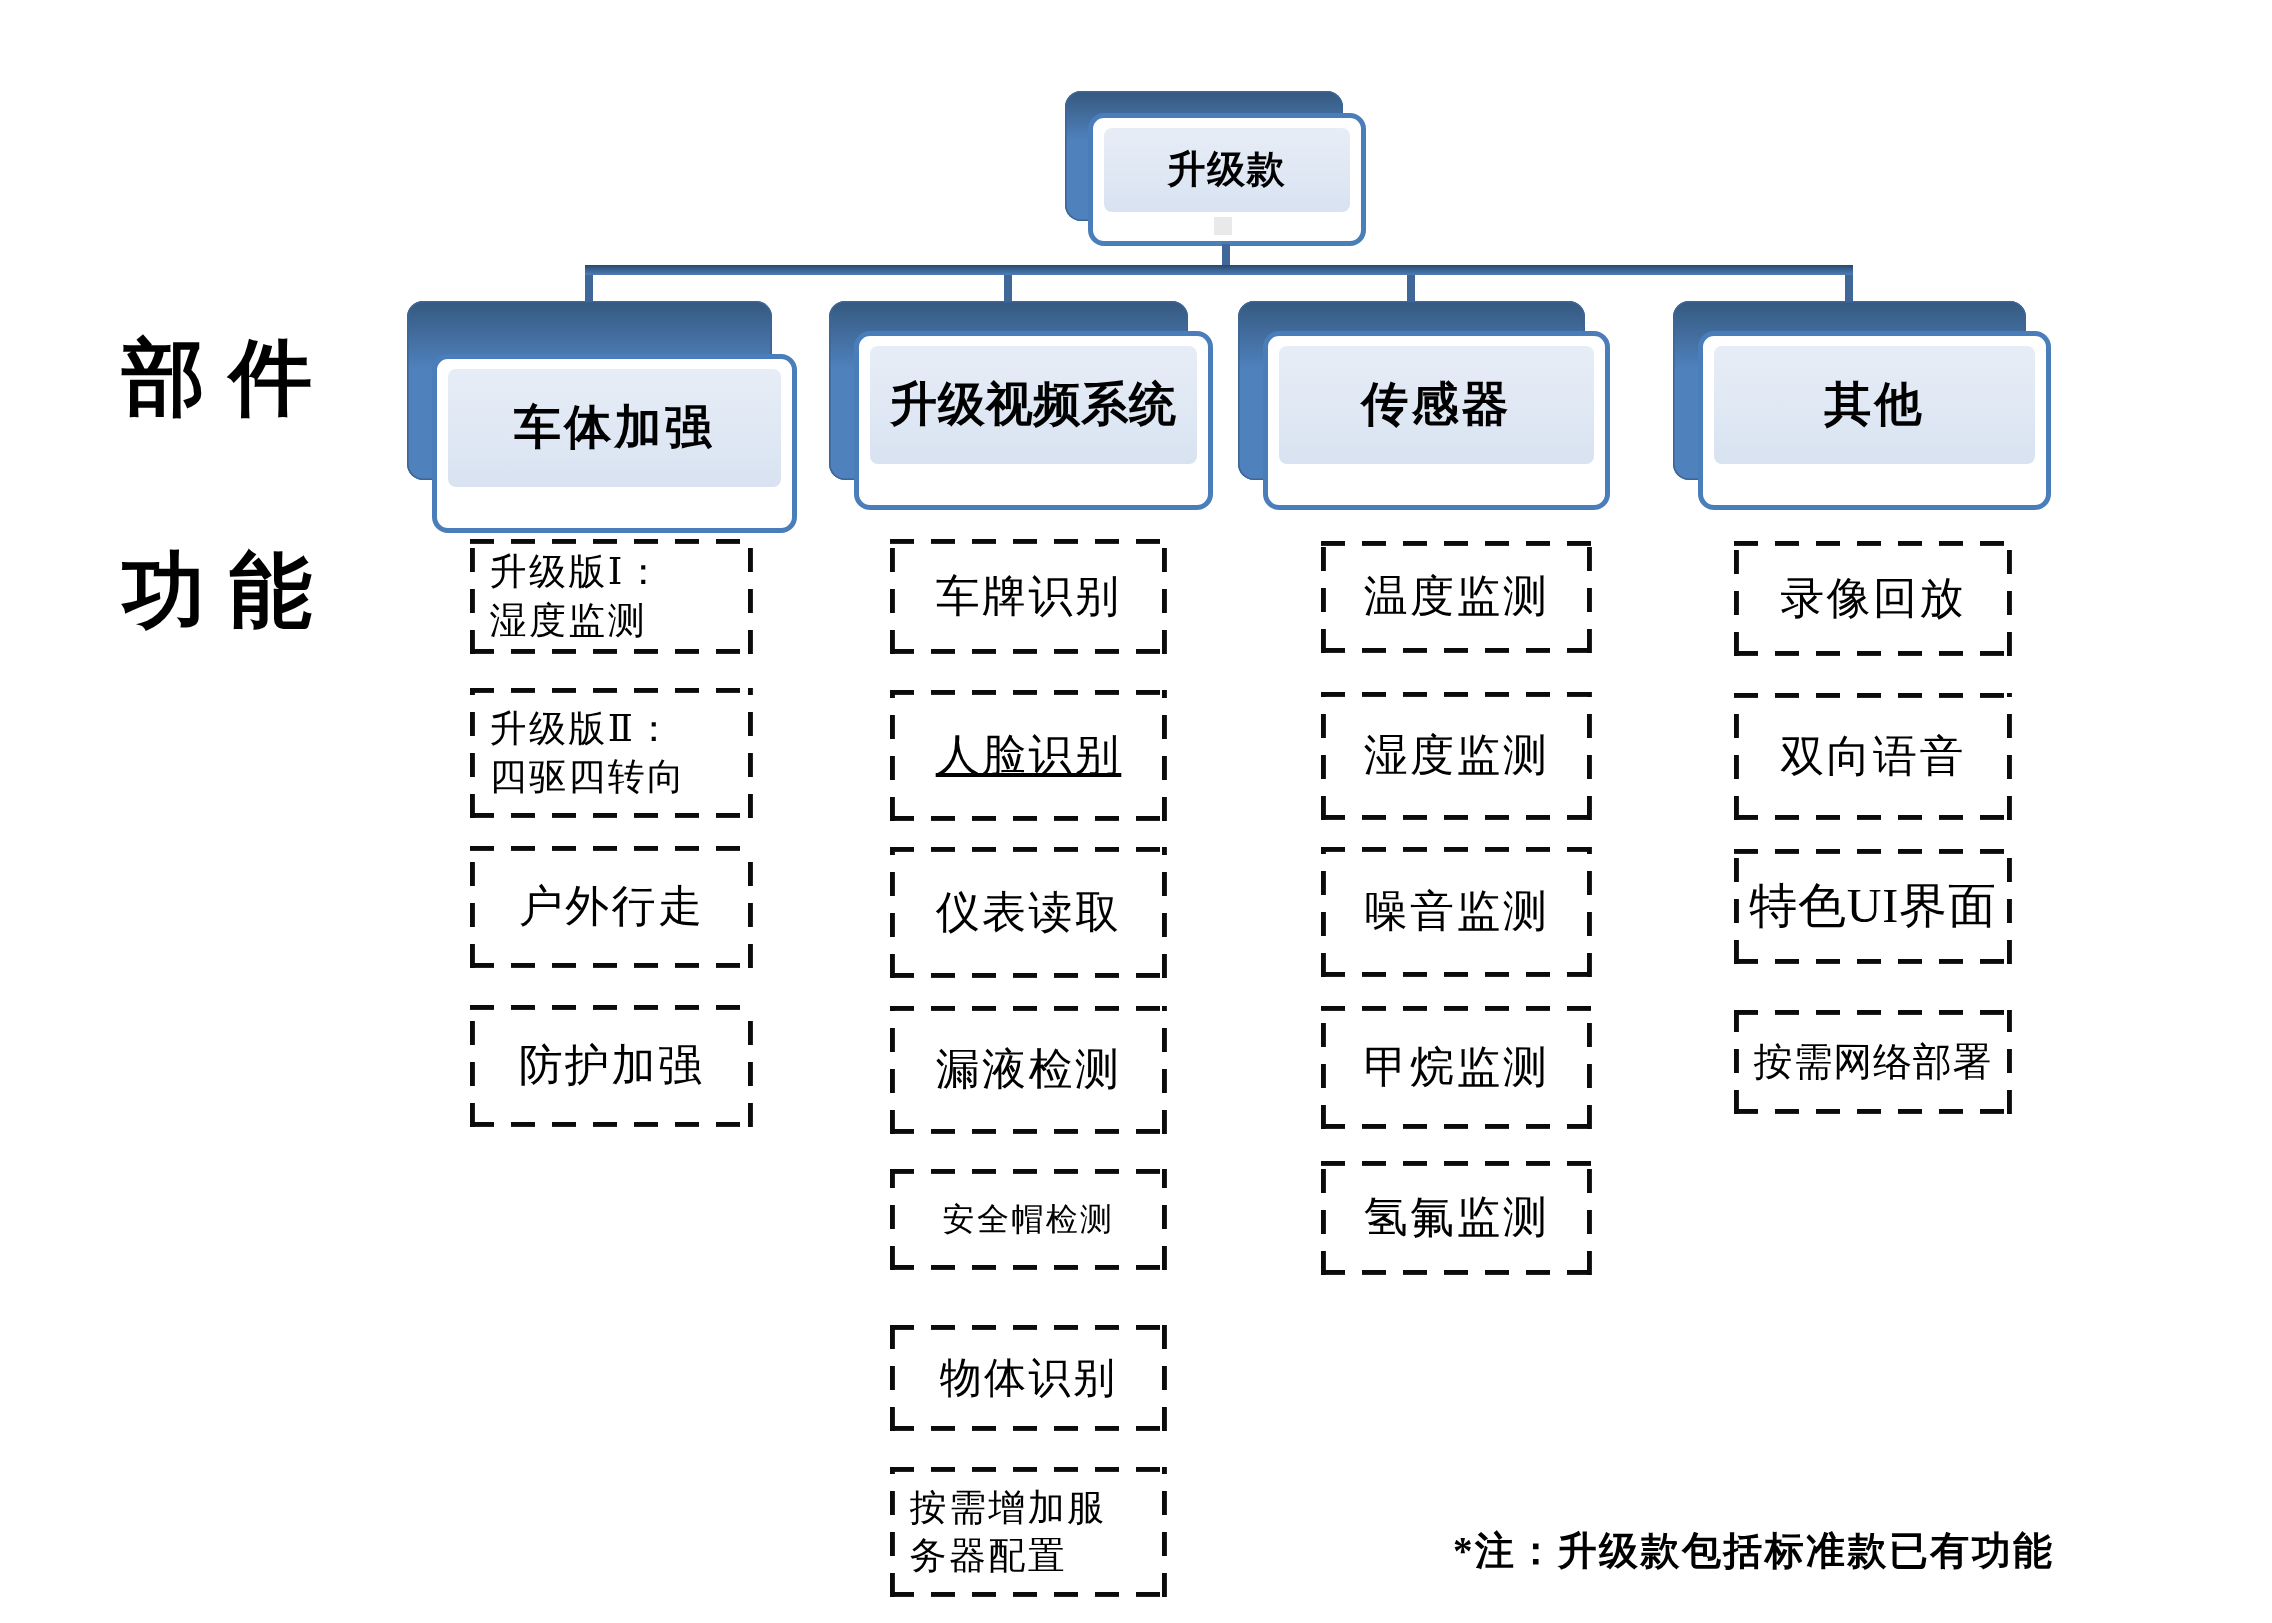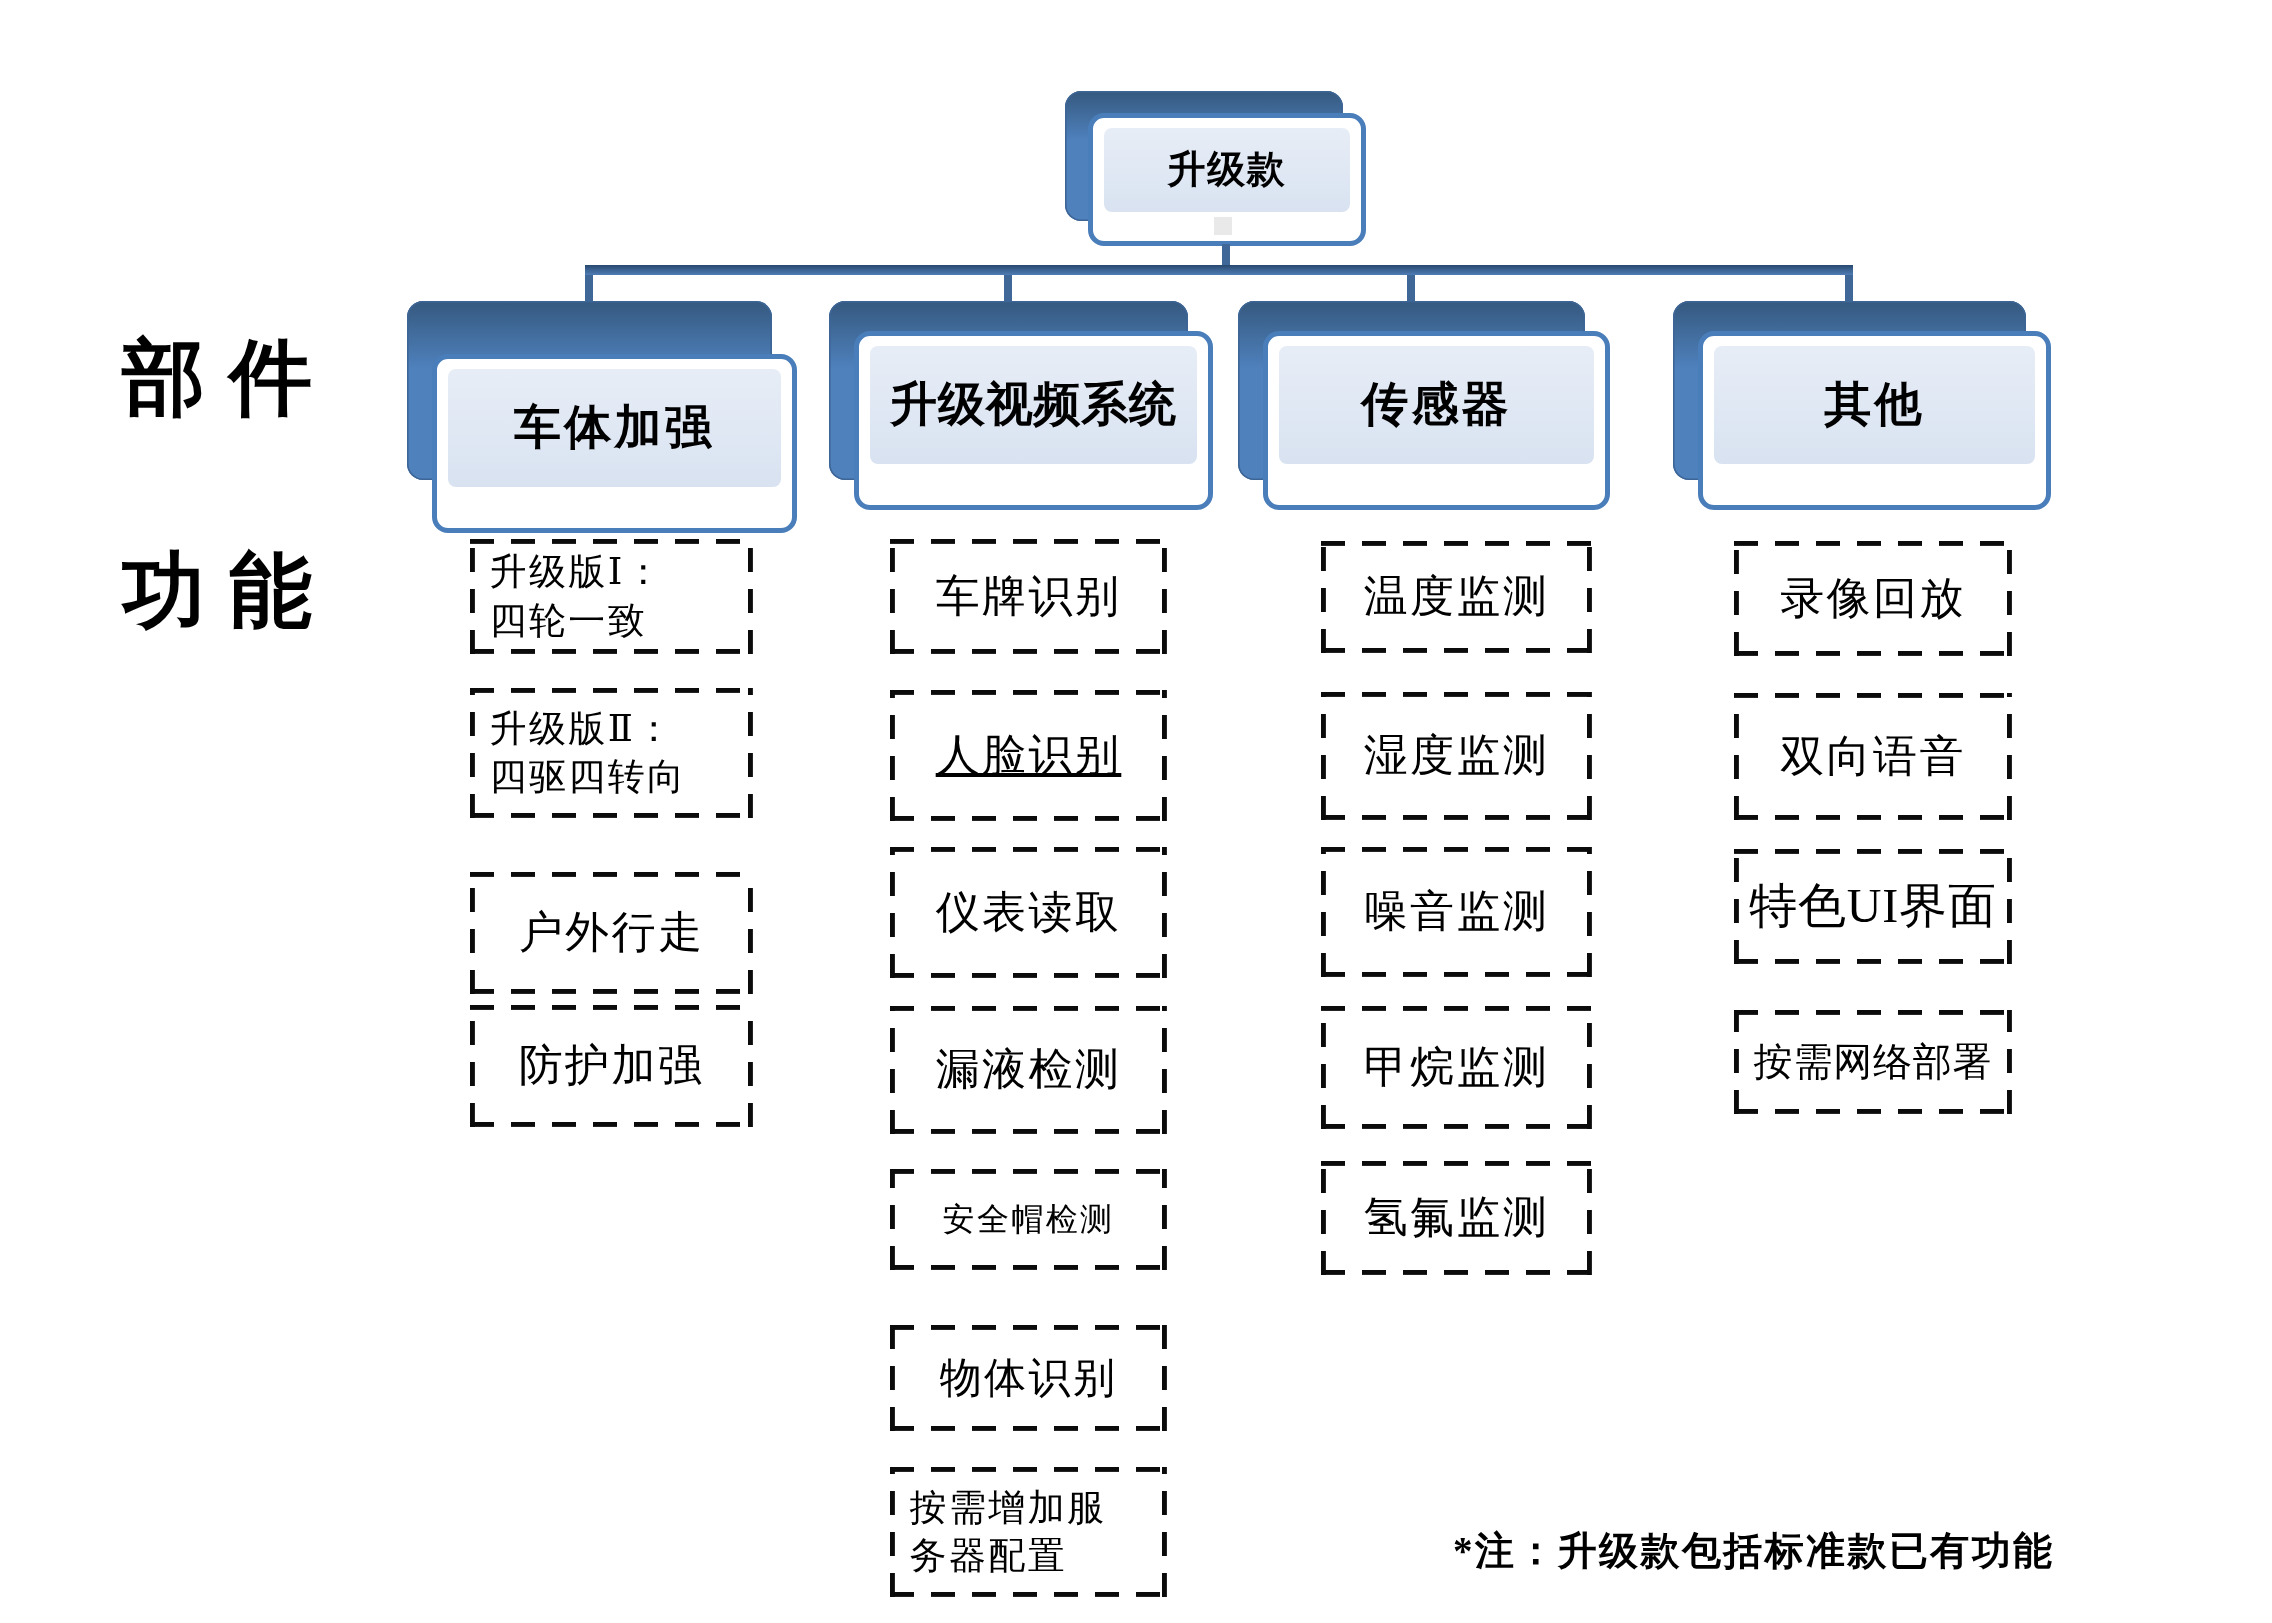--- a/index.html
+++ b/index.html
@@ -110,27 +110,27 @@
 
   <div class="hback" style="left:1673px;top:301px;width:353px;height:179px;"></div>
   <div class="hmain" style="left:1698px;top:331px;width:353px;height:179px;">
     <div class="hinner">
       <span class="hlabel">其他</span>
     </div>
   </div>
 
   <div class="item two-line" style="left:470px;top:539px;width:283px;height:115px;">
     <span class="item-label">升级版Ⅰ：
-四轮一致</span>
+湿度监测</span>
   </div>
   <div class="item two-line" style="left:470px;top:688px;width:283px;height:130px;">
     <span class="item-label">升级版Ⅱ：
 四驱四转向</span>
   </div>
-  <div class="item" style="left:470px;top:872px;width:283px;height:122px;">
+  <div class="item" style="left:470px;top:846px;width:283px;height:122px;">
     <span class="item-label">户外行走</span>
   </div>
   <div class="item" style="left:470px;top:1005px;width:283px;height:122px;">
     <span class="item-label">防护加强</span>
   </div>
 
   <div class="item" style="left:890px;top:539px;width:277px;height:115px;">
     <span class="item-label">车牌识别</span>
   </div>
   <div class="item" style="left:890px;top:690px;width:277px;height:131px;text-decoration:underline;">

